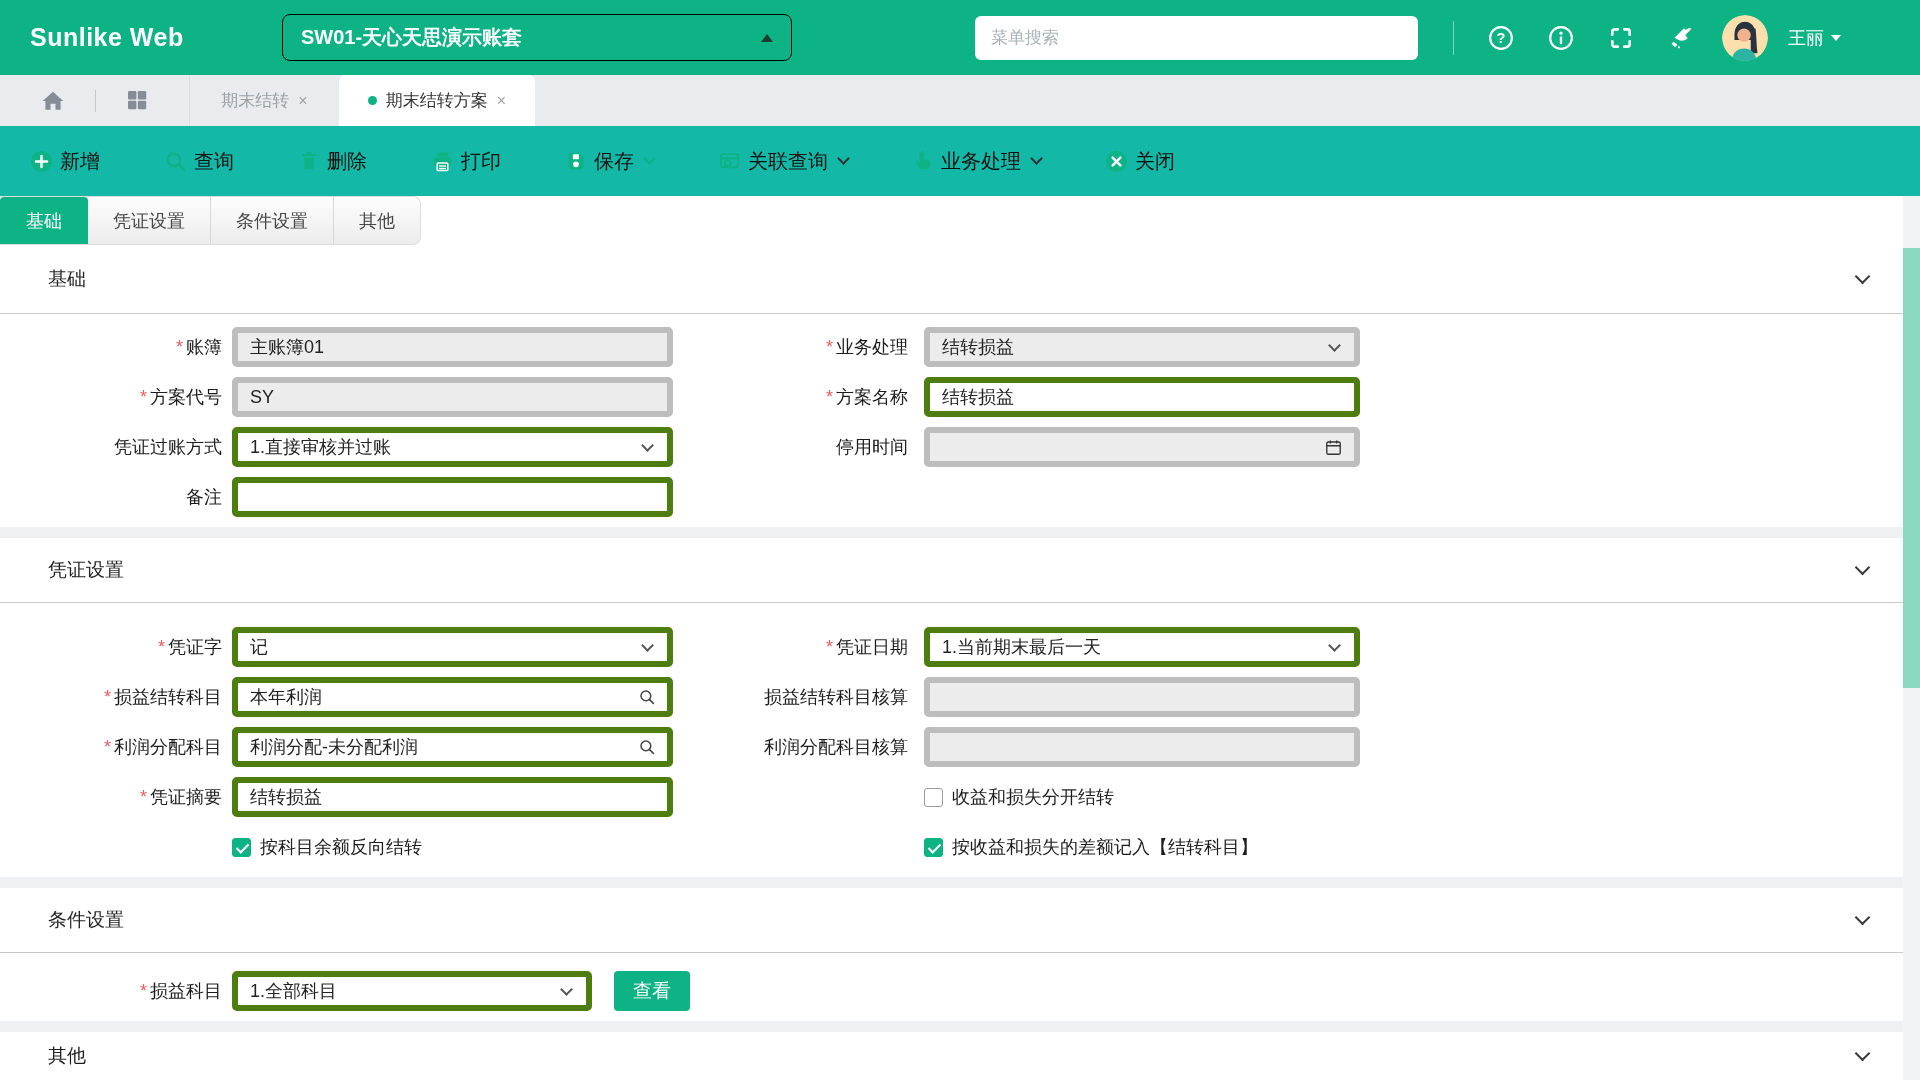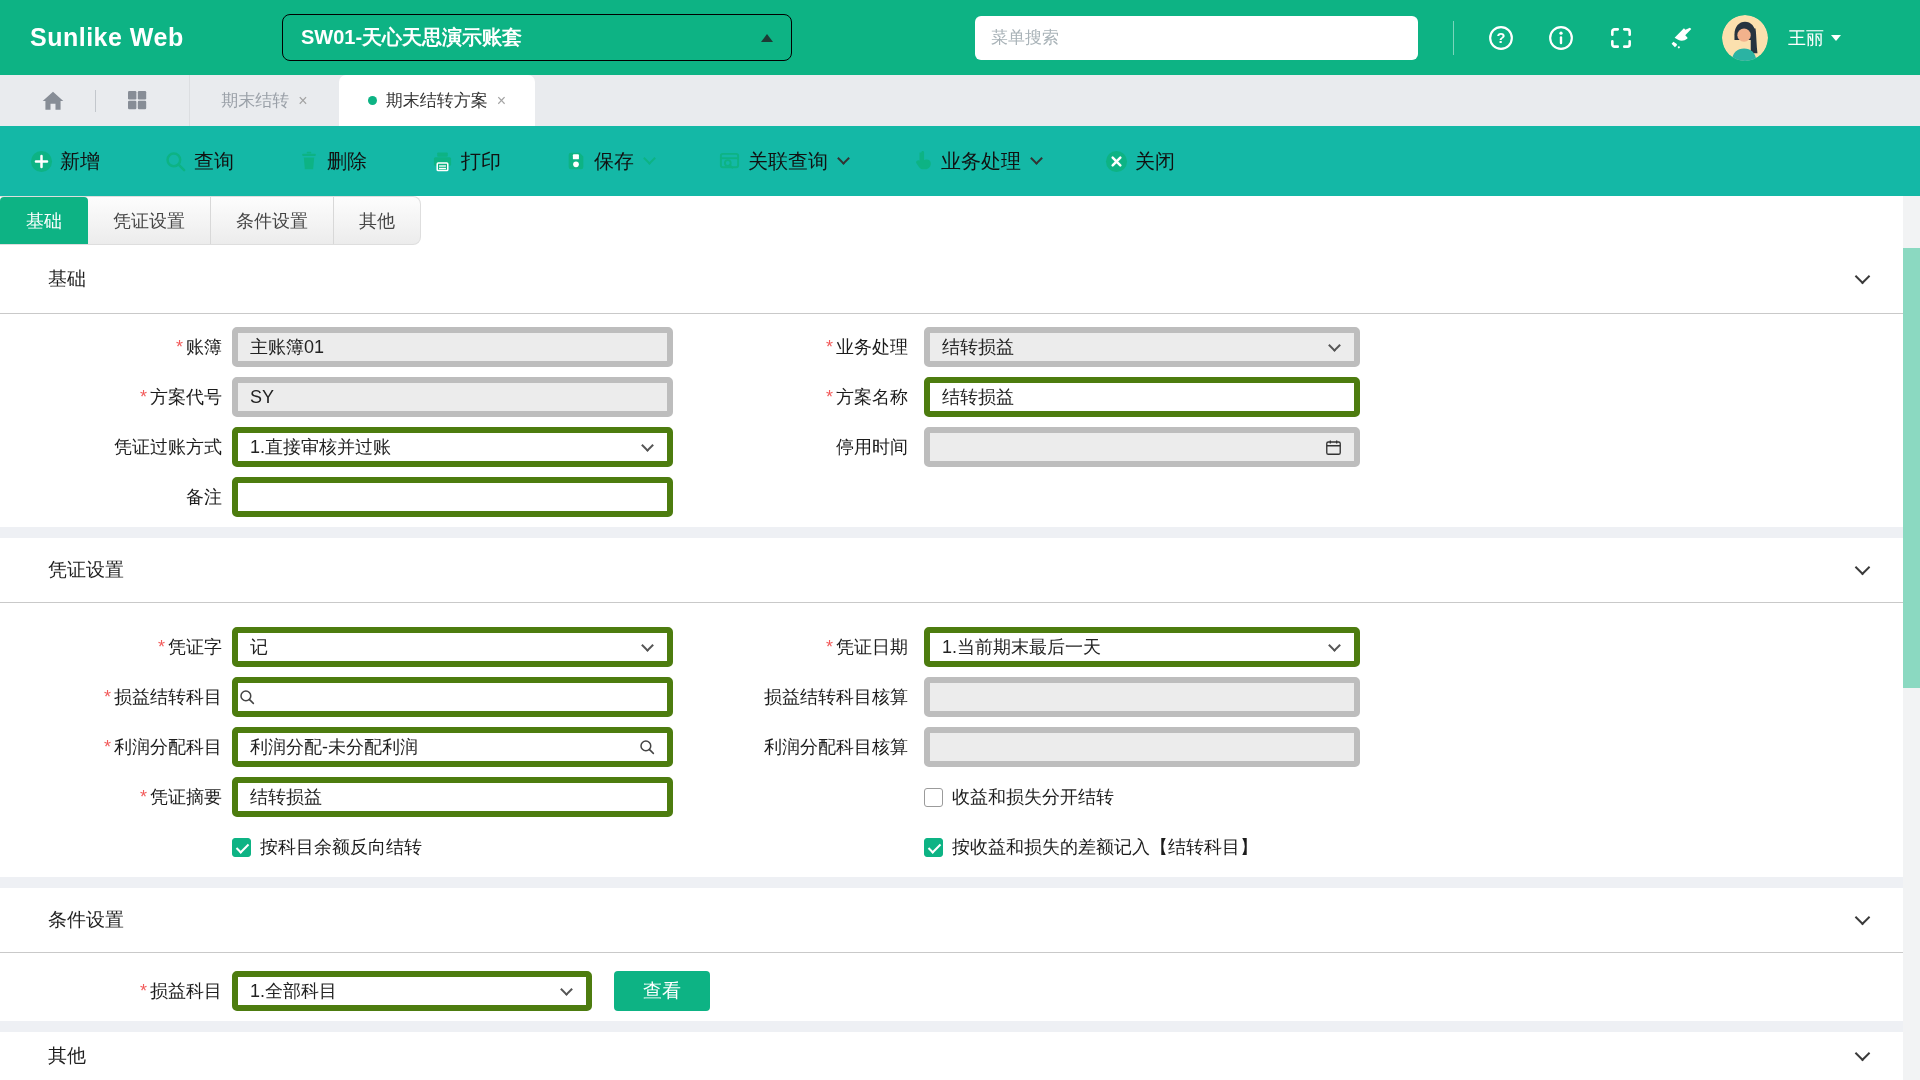--- a/index.html
+++ b/index.html
@@ -77,21 +77,21 @@
   .cb { width:19px; height:19px; border:1px solid #9b9b9b; border-radius:3px; background:#fff;
     position:relative; flex:none; cursor:pointer; }
   .cb.on { background:#0db384; border-color:#0db384; }
   .cb.on::after { content:""; position:absolute; left:6px; top:2px; width:5px; height:10px;
     border-right:2px solid #fff; border-bottom:2px solid #fff; transform:rotate(45deg); }
   .cbwrap { display:flex; align-items:center; gap:9px; font-size:18px; color:#1c1c1c; }
   .c1pad { padding-left:232px; width:673px; display:flex; }
   .c2pos { margin-left:251px; display:flex; }
   .cfix { width:673px; display:flex; align-items:center; }
 
-  .btn-view { width:96px; height:40px; margin-left:22px; background:#0db384; color:#fff; border:none;
+  .btn-view { width:76px; height:40px; margin-left:22px; background:#0db384; color:#fff; border:none;
     border-radius:4px; font-size:19px; font-family:inherit; cursor:pointer; }
 
   
   .sbar { position:fixed; right:0; top:196px; width:17px; height:884px; background:#f2f3f4; }
   .sthumb { position:absolute; top:52px; left:0; width:17px; height:440px; background:#8bd9c1; }
 </style>
 </head>
 <body>
 
 <div class="header">
@@ -359,20 +359,21 @@
         <input readonly="" value="1.当前期末最后一天" style="">
         <span class="schev"></span>
       </div>
   </div>
   <div class="frow">
     <span class="lbl lw1">
         <span class="req">*</span>
         <span>损益结转科目</span>
       </span>
     <div class="ibox w1">
+        <input value="本年利润" style="">
       <span class="ficon">
         <svg viewBox="0 0 24 24" width="18" height="18" fill="none" stroke="#444" stroke-width="2">
             <circle cx="10.5" cy="10.5" r="6.5"></circle>
             <path d="M15.5 15.5L20.5 20.5" stroke-linecap="round"></path>
           </svg>
       </span>
     </div>
     <span class="lbl lw2">
         <span class="req"></span>
         <span>损益结转科目核算</span>

